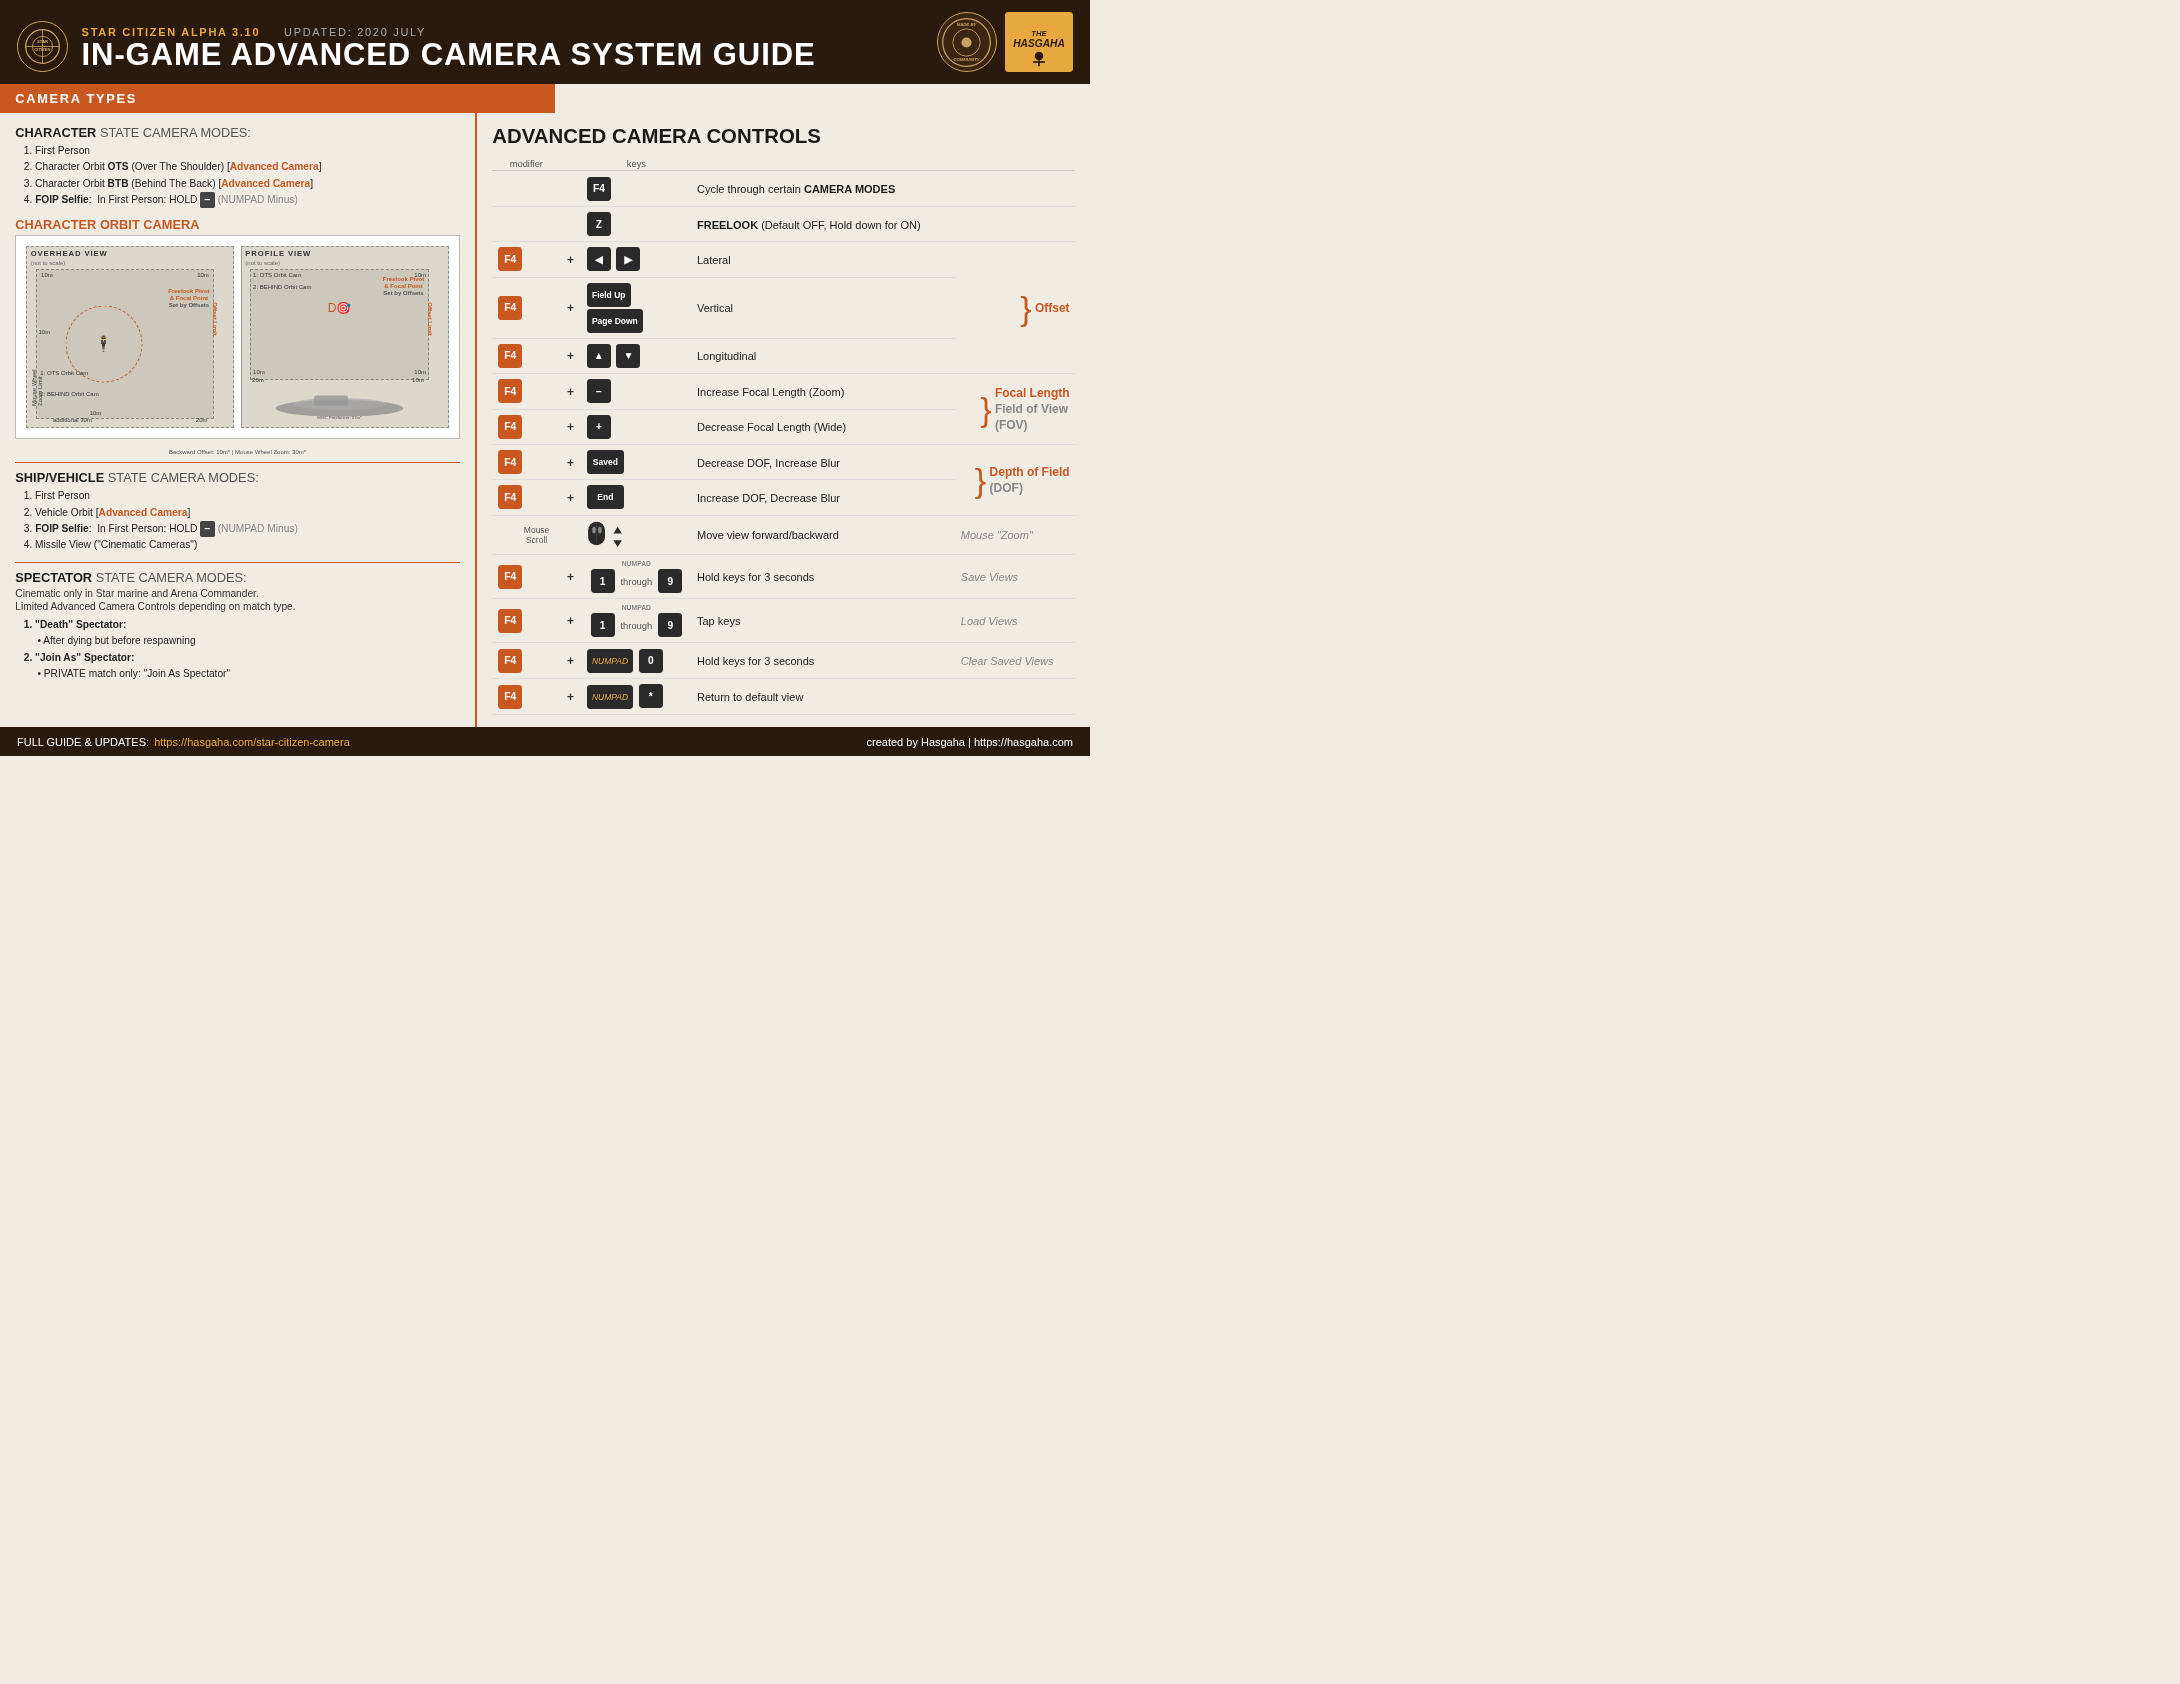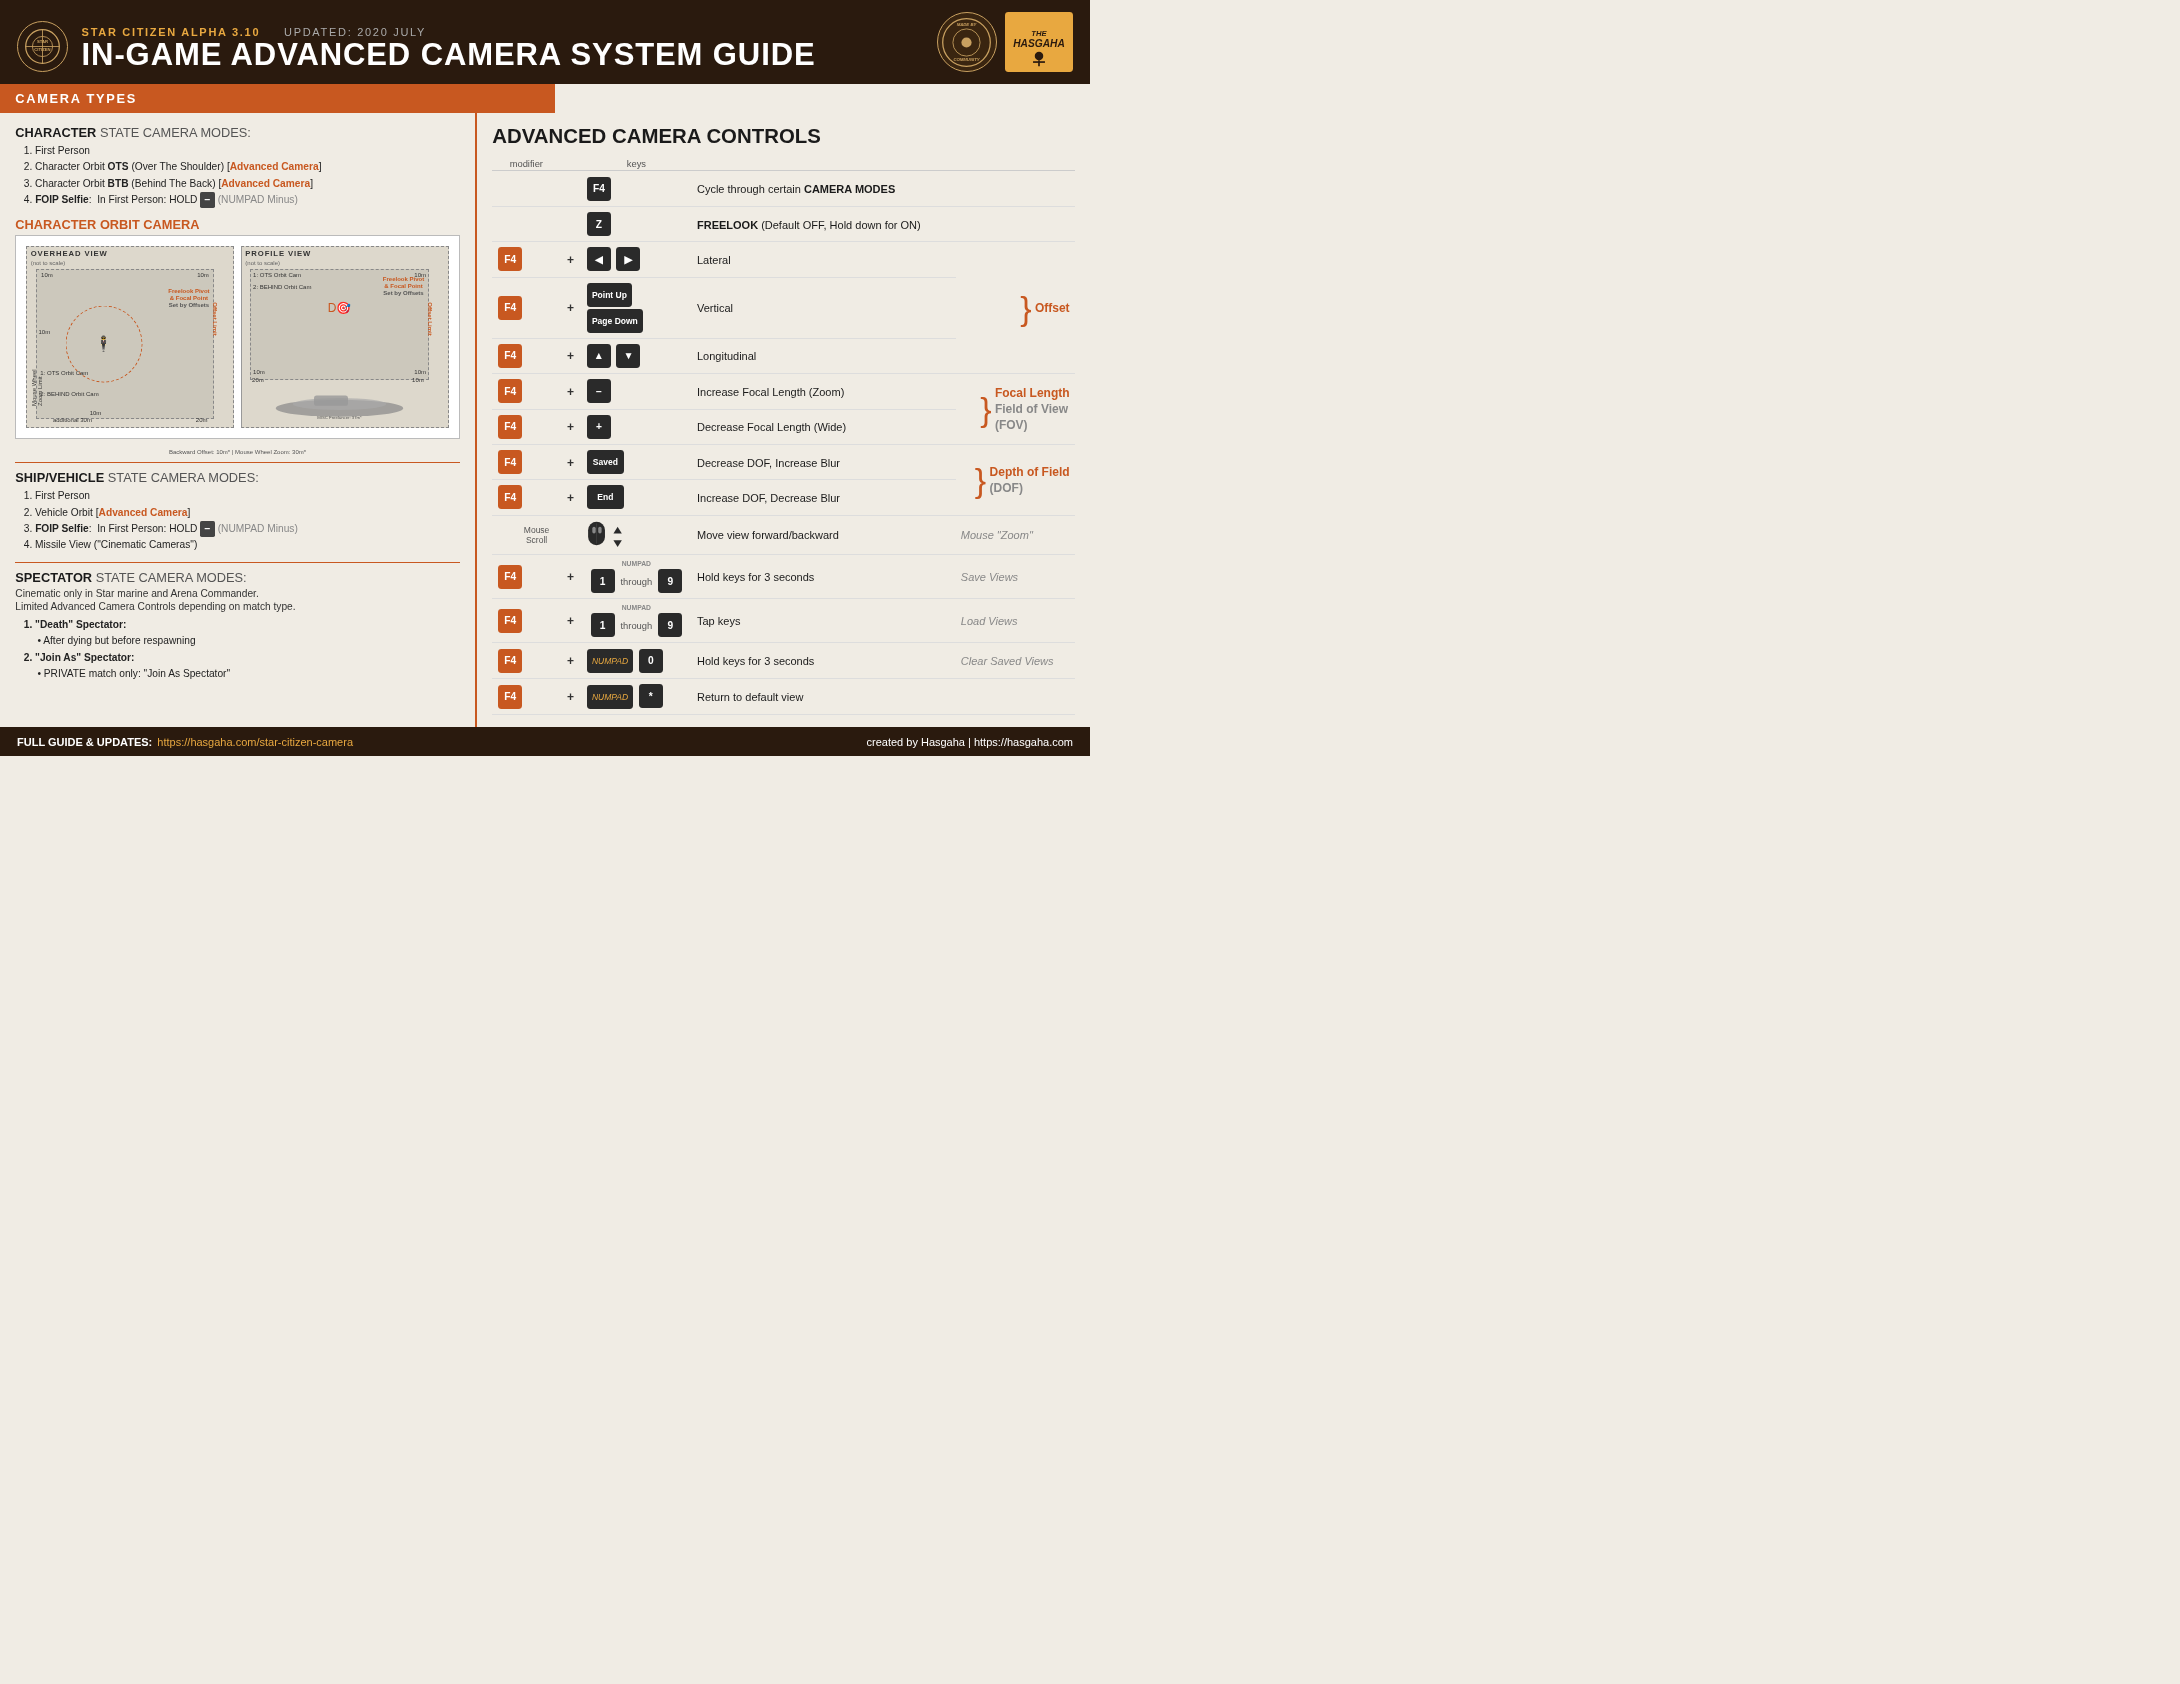--- a/index.html
+++ b/index.html
@@ -280,21 +280,21 @@
     .footer {
       background: #2a1a0e;
       color: white;
       padding: 8.5px 17px;
       display: flex;
       justify-content: space-between;
       align-items: center;
       font-size: 11px;
     }
     .footer .left-foot { display: flex; gap: 5.1px; align-items: center; }
-    .footer .bold { font-weight: bold; }
+    .footer .bold { font-weight: normal; }
     .footer .url { color: #e8a840; }
 
     
     .merged-label {
       display: flex;
       align-items: center;
       justify-content: flex-end;
     }
     .brace-right {
       font-size: 34px;
@@ -557,21 +557,21 @@
               </div>
             </td>
           </tr>
 
           <tr class="binding-row double-row">
             <td class="binding-cell">
               <span class="key-badge orange">F4</span>
             </td>
             <td class="binding-cell"><span class="plus-sign">+</span></td>
             <td class="binding-cell">
-              <span class="key-badge wide">Point Up</span>
+              <span class="key-badge wide">Field Up</span>
               <span class="key-badge wide">Page Down</span>
             </td>
             <td class="binding-cell">
               <span class="desc-text">Vertical</span>
             </td>
           </tr>
 
           <tr class="binding-row double-row-last">
             <td class="binding-cell">
               <span class="key-badge orange">F4</span>

